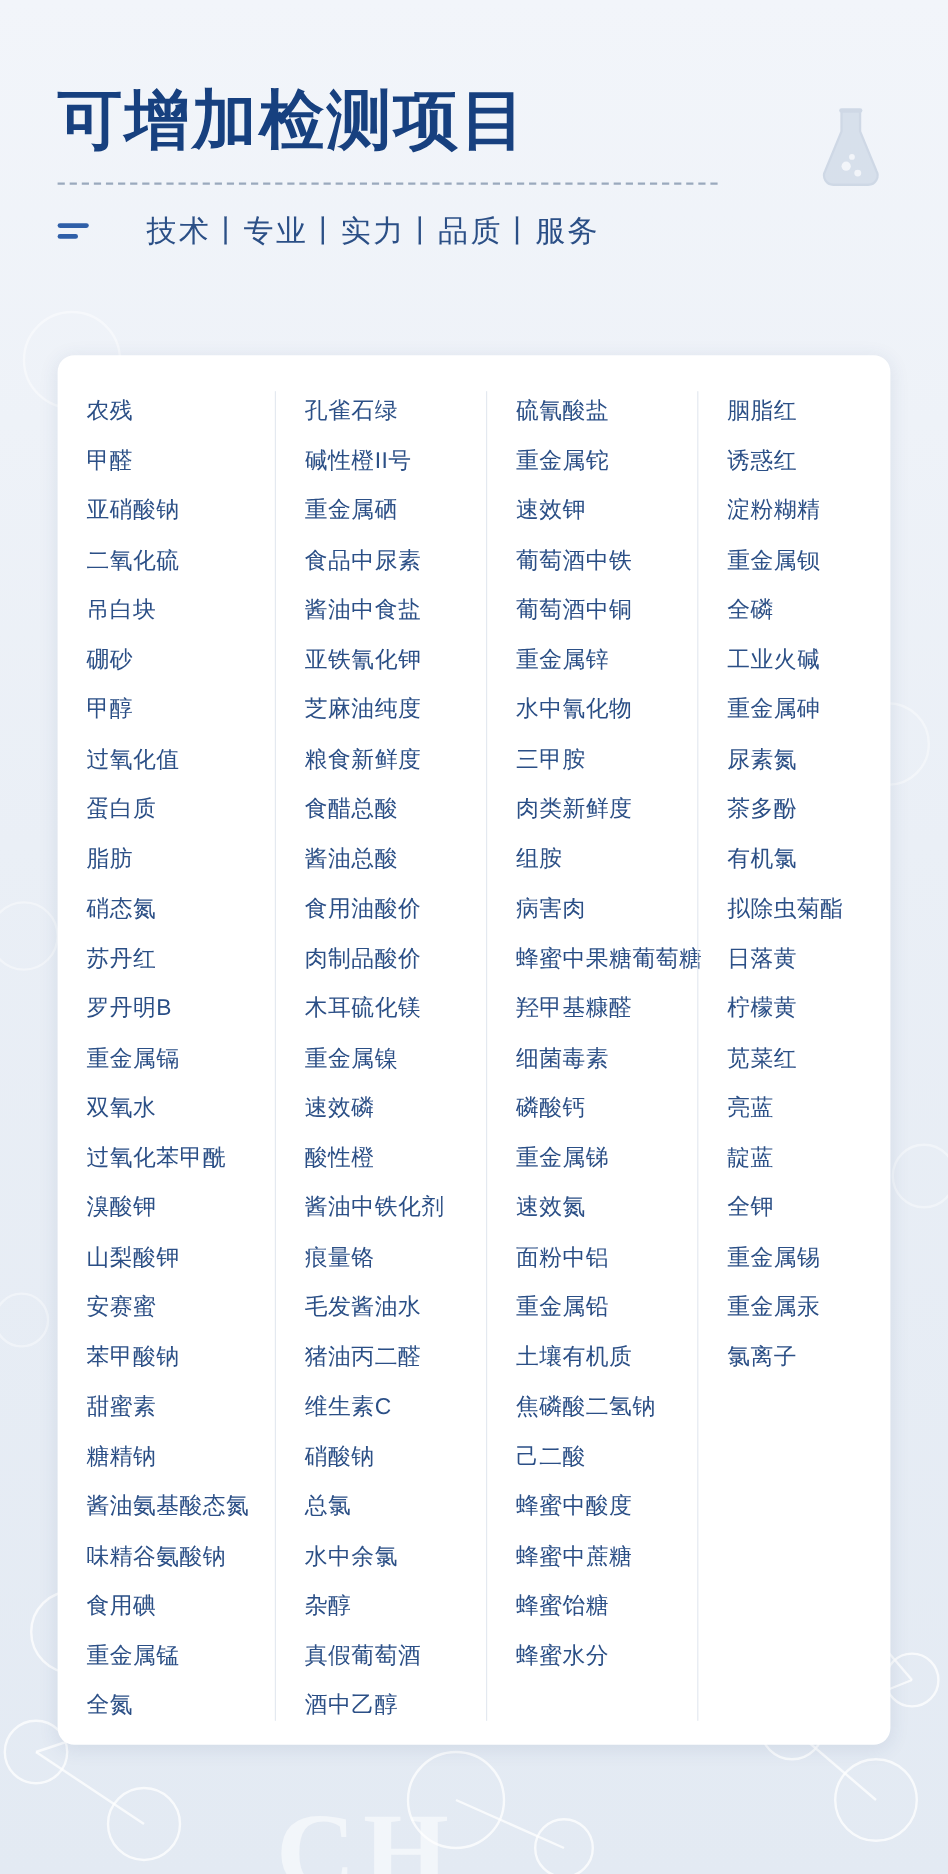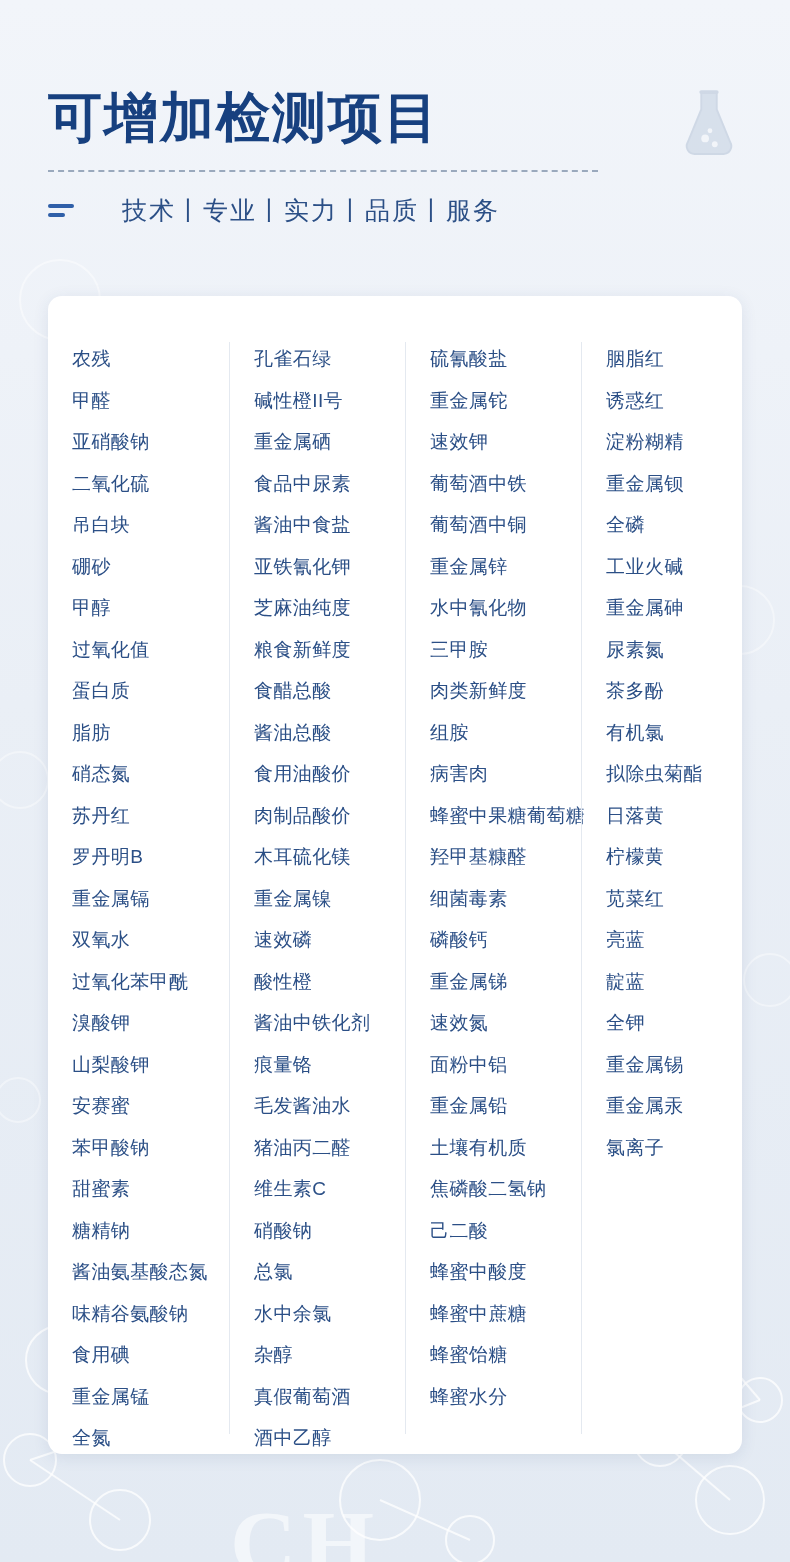--- a/index.html
+++ b/index.html
@@ -35,21 +35,21 @@
     letter-spacing: 6px;
     font-family: "Liberation Serif", serif;
     margin-top: 35px;
   }
 
   
   .header {
     position: absolute;
     left: 0; top: 0;
     width: 790px;
-    padding: 88px 48px 0 48px;
+    padding: 70px 48px 0 48px;
   }
   .title {
     font-family: "Liberation Serif", "DejaVu Serif", serif;
     font-weight: bold;
     font-size: 54px;
     line-height: 1.12;
     color: #17407f;
     letter-spacing: 2px;
   }
   .divider {
@@ -100,21 +100,21 @@
   .card {
     position: absolute;
     left: 48px;
     top: 296px;
     width: 694px;
     height: 1158px;
     background: #ffffff;
     border-radius: 14px;
     box-shadow: 0 3px 16px rgba(40,70,120,0.10);
     display: flex;
-    padding: 42px 0 18px 0;
+    padding: 26px 0 18px 0;
   }
   .col {
     flex: 0 0 auto;
     padding: 0 14px 0 24px;
     position: relative;
   }
   .col-1 { width: 182px; }
   .col-2 { width: 176px; }
   .col-3 { width: 176px; }
   .col-4 { width: 160px; }

